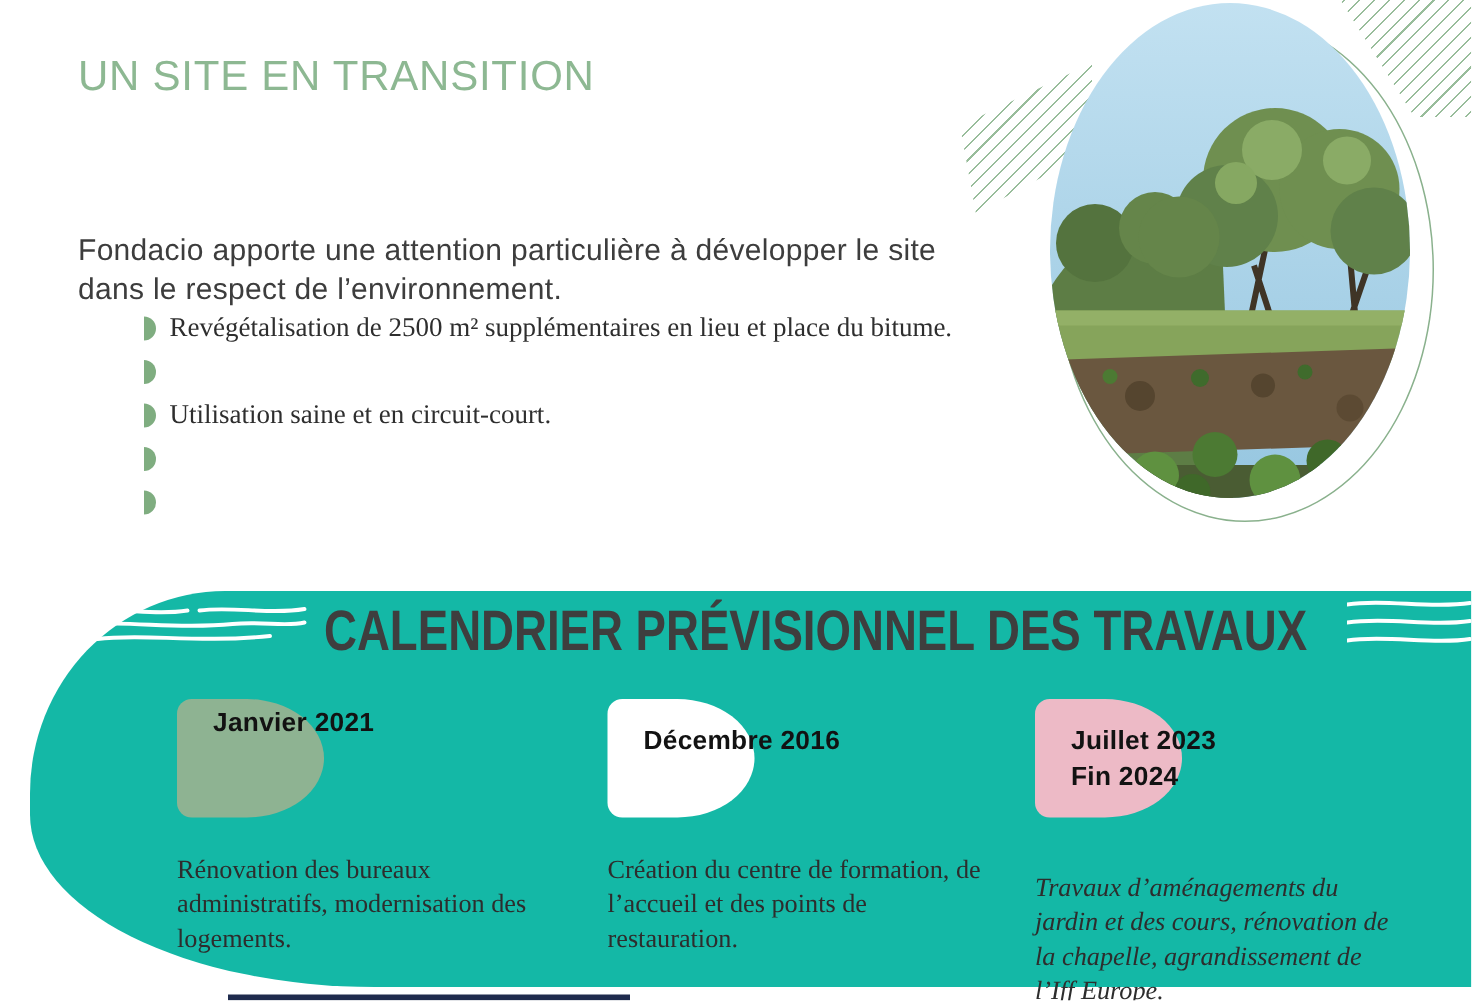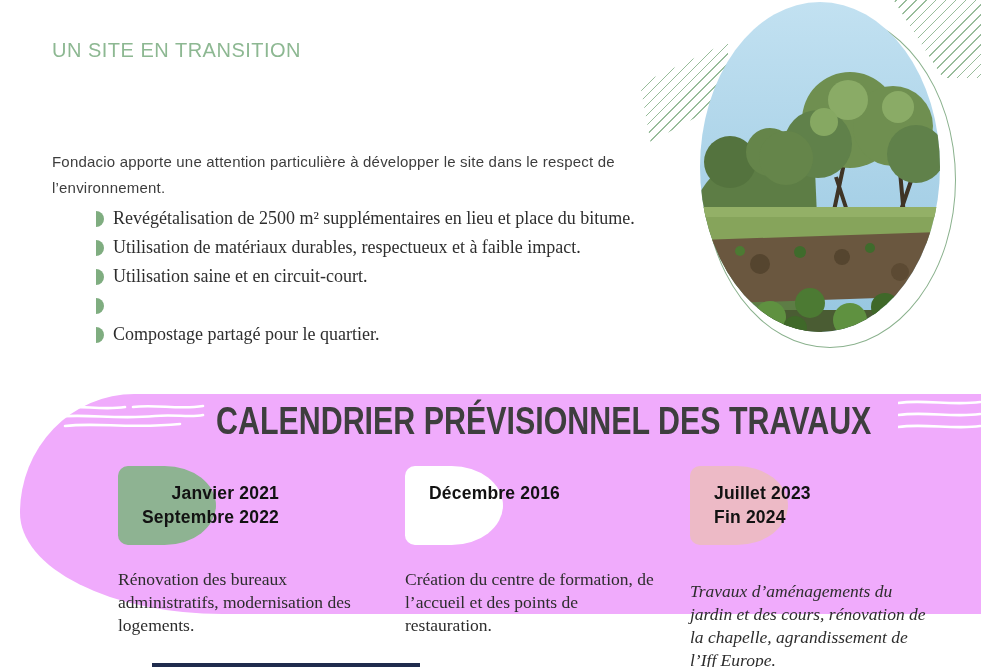--- a/index.html
+++ b/index.html
@@ -16,51 +16,51 @@
 
   
   .photo-ring{position:absolute;left:704px;top:12px;width:250px;height:334px;
          border:1.5px solid #8ab18d;border-radius:50%;z-index:2;}
   .photo{position:absolute;left:700px;top:2px;width:240px;height:330px;
          border-radius:50%;overflow:hidden;z-index:3;}
   .photo svg{display:block;}
 
   
   .headline{position:absolute;left:52px;top:30px;z-index:4;color:#8db892;
-         font-size:20px;line-height:41px;font-weight:400;letter-spacing:.5px;white-space:nowrap;}
+         font-size:28px;line-height:41px;font-weight:400;letter-spacing:.5px;white-space:nowrap;}
   .intro{position:absolute;left:52px;top:134px;width:620px;z-index:4;color:#3d3d3d;
-         font-size:15px;line-height:26px;letter-spacing:.2px;}
+         font-size:20px;line-height:26px;letter-spacing:.2px;}
 
   
   .blist{position:absolute;left:96px;top:204px;z-index:4;list-style:none;margin:0;padding:0;}
   .blist li{display:flex;align-items:center;height:29px;gap:9px;white-space:nowrap;
          font-family:"Liberation Serif",serif;font-size:18px;color:#2e2e2e;}
   .bmark{flex:0 0 auto;width:8px;height:16px;border-radius:0 9px 9px 0;background:#7fad80;}
 
   
-  .panel{position:absolute;left:20px;top:394px;width:961px;height:220px;background:#f0abfc;
+  .panel{position:absolute;left:20px;top:394px;width:961px;height:264px;background:#14b8a6;
          border-top-left-radius:130px 135px;border-bottom-left-radius:230px 115px;z-index:2;}
   .panel-title{position:absolute;left:196px;top:6px;font-size:38px;font-weight:bold;color:#3e3e3e;
          white-space:nowrap;transform:scaleX(.8);transform-origin:0 0;}
   .waves{position:absolute;z-index:3;}
   .waves path{stroke:#ffffff;stroke-width:2.6;fill:none;stroke-linecap:round;}
   .waves-left{left:35px;top:8px;}
   .waves-right{left:878px;top:4px;}
 
   
   .dshape{position:absolute;width:98px;height:79px;
          border-radius:10px 52px 52px 10px / 10px 40px 40px 10px;}
   .d-green{background:#8eb392;}
   .d-white{background:#ffffff;}
   .d-pink{background:#edbac6;}
   .dates{position:absolute;z-index:4;font-weight:bold;font-size:17.5px;line-height:24px;
          color:#121212;letter-spacing:.2px;white-space:nowrap;}
   .desc{position:absolute;z-index:4;font-family:"Liberation Serif",serif;
          font-size:17.5px;line-height:23px;color:#2d2d2d;}
-  .c1 .dshape{left:98px;top:72px;} .c1 .dates{left:122px;top:87px;text-align:right;} .c1 .desc{left:98px;top:174px;width:240px;}
+  .c1 .dshape{left:98px;top:72px;} .c1 .dates{left:122px;top:75px;} .c1 .desc{left:98px;top:174px;width:240px;}
   .c2 .dshape{left:385px;top:72px;}.c2 .dates{left:409px;top:87px;}.c2 .desc{left:385px;top:174px;width:252px;}
   .c3 .dshape{left:670px;top:72px;}.c3 .dates{left:694px;top:87px;}.c3 .desc{left:670px;top:186px;width:242px;font-style:italic;}
 
   
   .footer-bar{position:absolute;left:152px;bottom:0;width:268px;height:4px;background:#1f2b4d;z-index:6;}
 </style>
 </head>
 <body>
 
 <div class="page">
@@ -117,32 +117,30 @@
 
   <p class="intro">Fondacio apporte une attention particulière à développer le site dans le respect de l’environnement.</p>
 
   <ul class="blist">
     <li>
       <span class="bmark"></span>
       <span>Revégétalisation de 2500 m² supplémentaires en lieu et place du bitume.</span>
     </li>
     <li>
       <span class="bmark"></span>
-      <span>Utilisation de matériaux durables, respectueux et à faible impact.</span>
     </li>
     <li>
       <span class="bmark"></span>
       <span>Utilisation saine et en circuit-court.</span>
     </li>
     <li>
       <span class="bmark"></span>
     </li>
     <li>
       <span class="bmark"></span>
-      <span>Compostage partagé pour le quartier.</span>
     </li>
   </ul>
 
   <div class="panel">
 
     <svg class="waves waves-left" width="150" height="30">
       <path d="M0,6 C25,2 45,9 70,5"></path>
       <path d="M78,5 C100,2 125,8 148,4"></path>
       <path d="M0,15 C30,11 60,18 100,14 C120,12 135,16 148,13"></path>
       <path d="M10,24 C40,20 75,27 125,22"></path>
@@ -152,21 +150,20 @@
       <path d="M0,17 C28,13 55,20 82,16"></path>
       <path d="M0,29 C25,25 58,32 82,28"></path>
     </svg>
 
     <div class="panel-title">CALENDRIER PRÉVISIONNEL DES TRAVAUX</div>
 
     <div class="c1">
       <div class="dshape d-green"></div>
       <div class="dates">
         <div>Janvier 2021</div>
-        <div>Septembre 2022</div>
       </div>
       <div class="desc">Rénovation des bureaux administratifs, modernisation des logements.</div>
     </div>
 
     <div class="c2">
       <div class="dshape d-white"></div>
       <div class="dates">
         <div>Décembre 2016</div>
       </div>
       <div class="desc">Création du centre de formation, de l’accueil et des points de restauration.</div>

